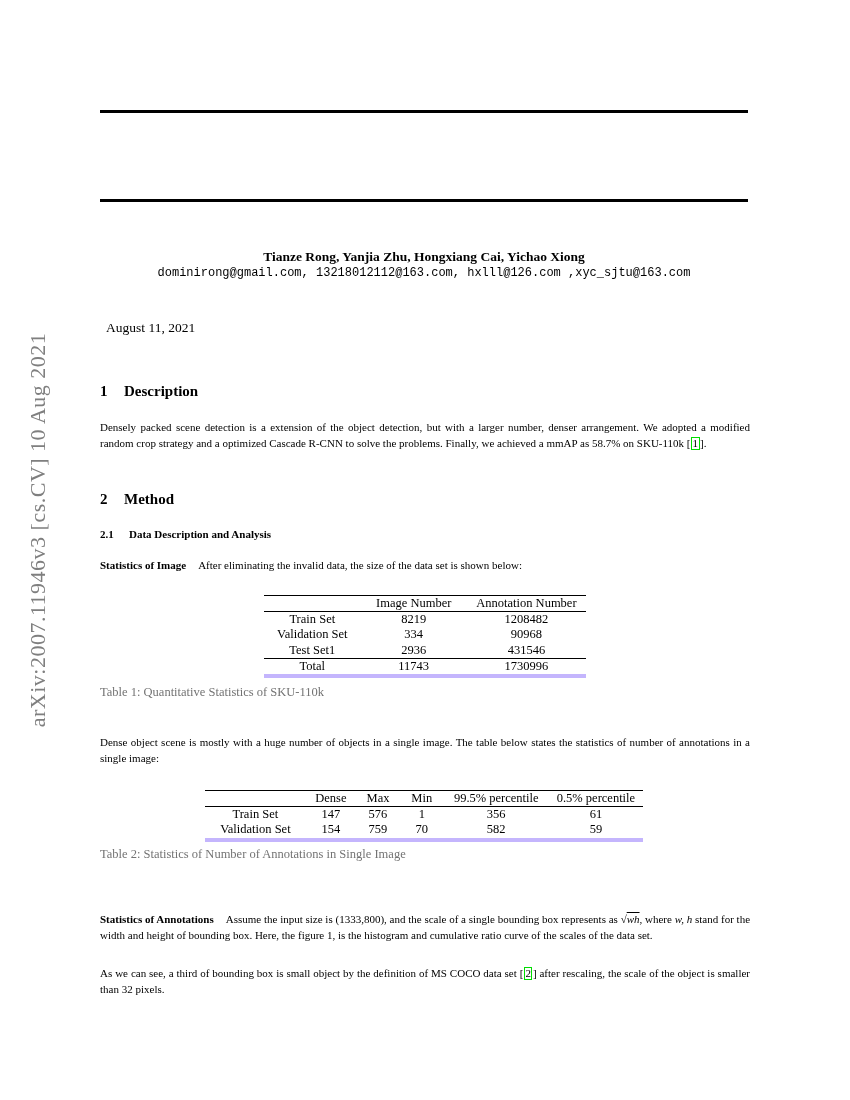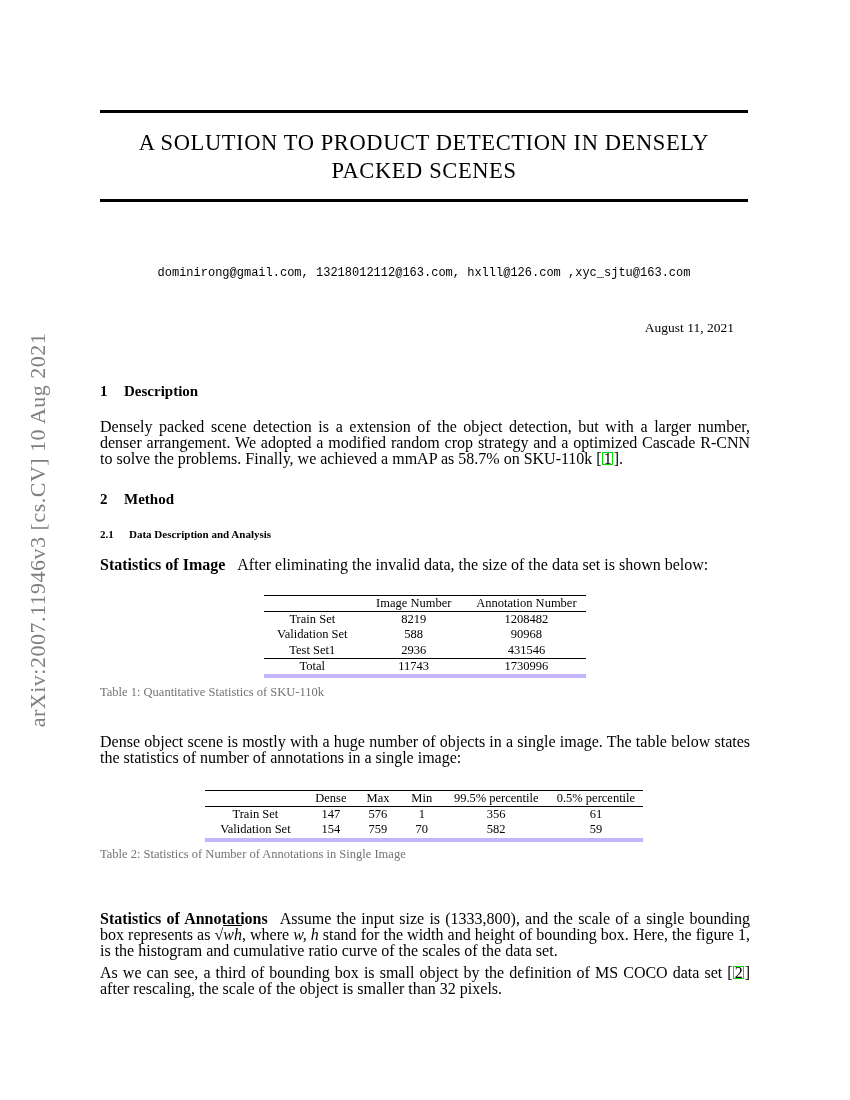--- a/index.html
+++ b/index.html
@@ -55,43 +55,43 @@
   .emails {
     position: absolute;
     left: 100px; top: 266px; width: 648px;
     text-align: center;
     font-family: "Liberation Mono", monospace;
     font-size: 12px;
     color: #000000;
   }
   .date {
     position: absolute;
-    left: 86px; top: 320px; width: 648px;
-    text-align: right;
+    left: 106px; top: 320px; width: 648px;
+    text-align: left;
     font-size: 13.5px;
     color: #000000;
   }
 
   
   .sec-heading {
     position: absolute;
     left: 100px; width: 650px;
     font-weight: bold;
     color: #000000;
   }
   .sec-h1 { font-size: 15px; }
   .sec-h2 { font-size: 11px; }
   .sec-num-1 { display: inline-block; width: 24px; }
   .sec-num-2 { display: inline-block; width: 29px; }
 
   
   .para {
     position: absolute;
     left: 100px; width: 650px;
-    font-size: 16px;
+    font-size: 11px;
     line-height: 16px;
     text-align: justify;
     color: #000000;
   }
   .runin-label { font-weight: bold; margin-right: 12px; }
 
   .cite {
     display: inline-block;
     border: 1.5px solid #00dd00;
     line-height: 11px;
@@ -149,23 +149,23 @@
   #p-small   { top: 965px; }
 </style>
 </head>
 <body>
 
 <div class="page">
 
   <div class="arxiv-sidebar">arXiv:2007.11946v3  [cs.CV]  10 Aug 2021</div>
 
   <div class="rule rule-top"></div>
-  <div class="paper-title">A SOLUTION TO PRODUCT DETECTION IN DENSELY PACKED SCENES</div>
   <div class="rule rule-mid"></div>
 
+  <div class="authors">Tianze Rong, Yanjia Zhu, Hongxiang Cai, Yichao Xiong</div>
   <div class="emails">dominirong@gmail.com, 13218012112@163.com, hxlll@126.com ,xyc_sjtu@163.com</div>
   <div class="date">August 11, 2021</div>
 
   <div id="h-intro" class="sec-heading sec-h1">
     <span class="sec-num-1">1</span><span>Description</span>
   </div>
 
   <p id="p-intro" class="para"><span>Densely packed scene detection is a extension of the object detection, but with a larger number, denser arrangement. We adopted a modified random crop strategy and a optimized Cascade R-CNN to solve the problems. Finally, we achieved a mmAP as 58.7% on SKU-110k [</span><span class="cite">1</span><span>].</span></p>
 
   <div id="h-method" class="sec-heading sec-h1">
@@ -185,21 +185,21 @@
         <td>Image Number</td>
         <td>Annotation Number</td>
       </tr>
       <tr>
         <td>Train Set</td>
         <td>8219</td>
         <td>1208482</td>
       </tr>
       <tr>
         <td>Validation Set</td>
-        <td>588</td>
+        <td>334</td>
         <td>90968</td>
       </tr>
       <tr>
         <td>Test Set1</td>
         <td>2936</td>
         <td>431546</td>
       </tr>
       <tr class="rule-above">
         <td>Total</td>
         <td>11743</td>

